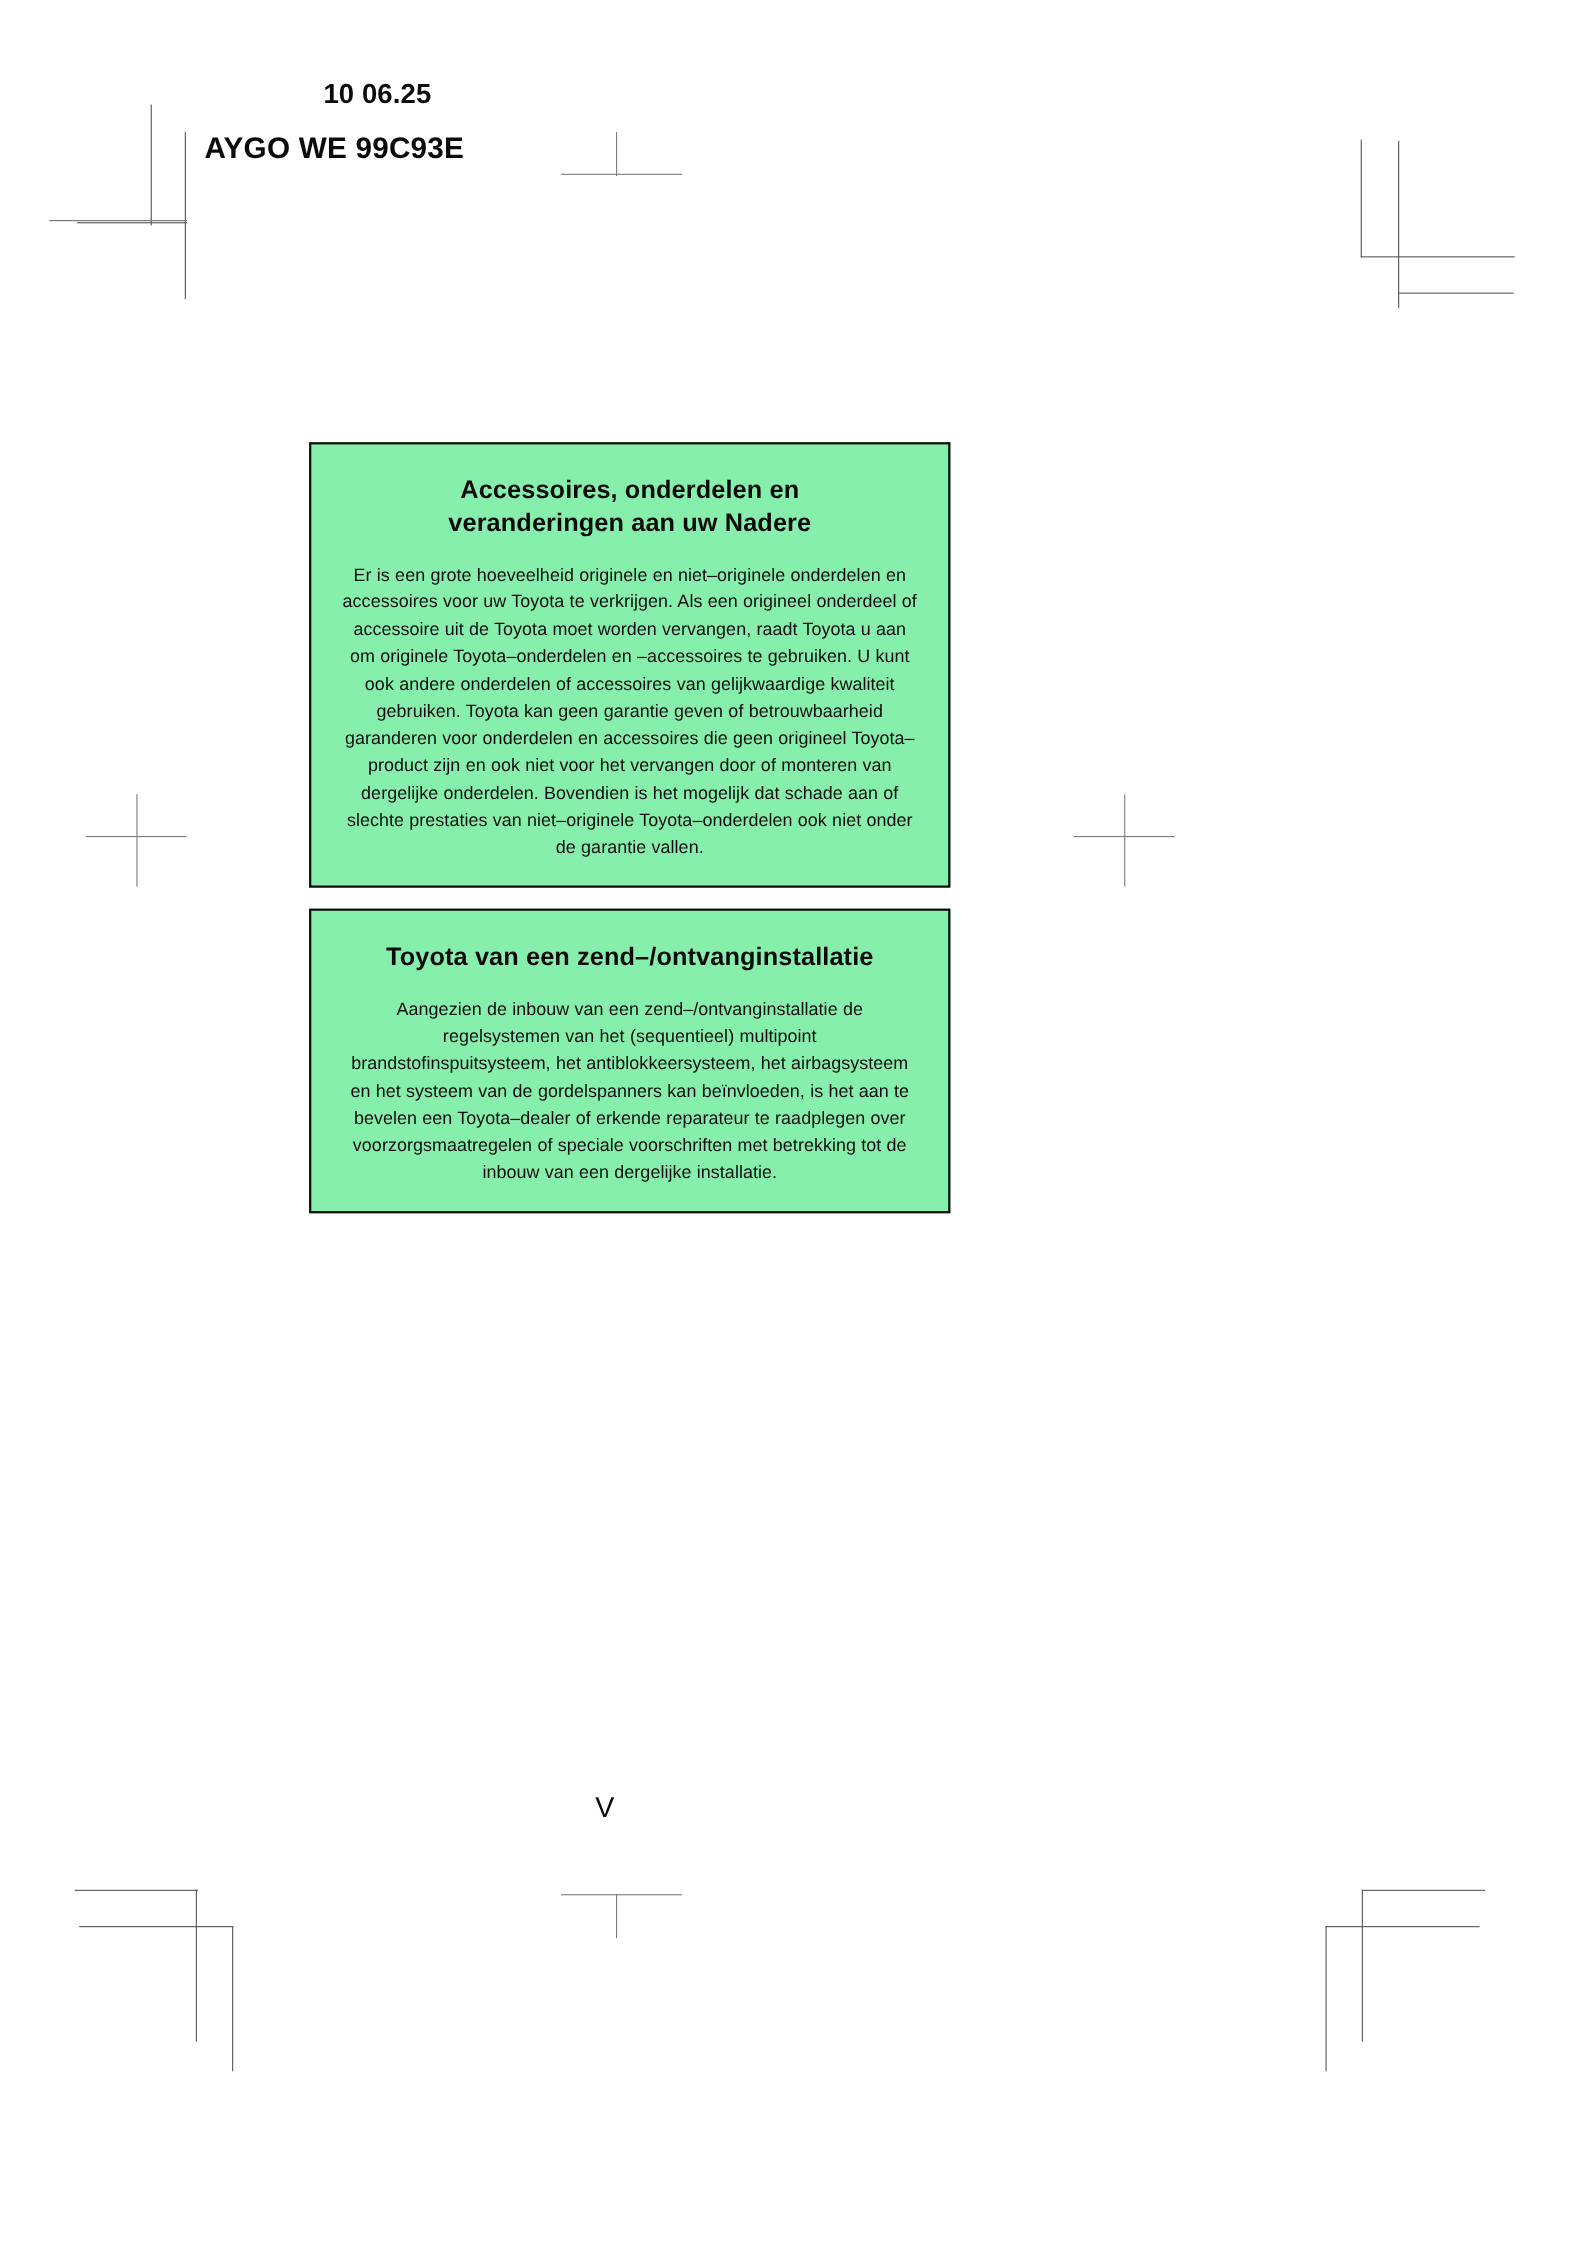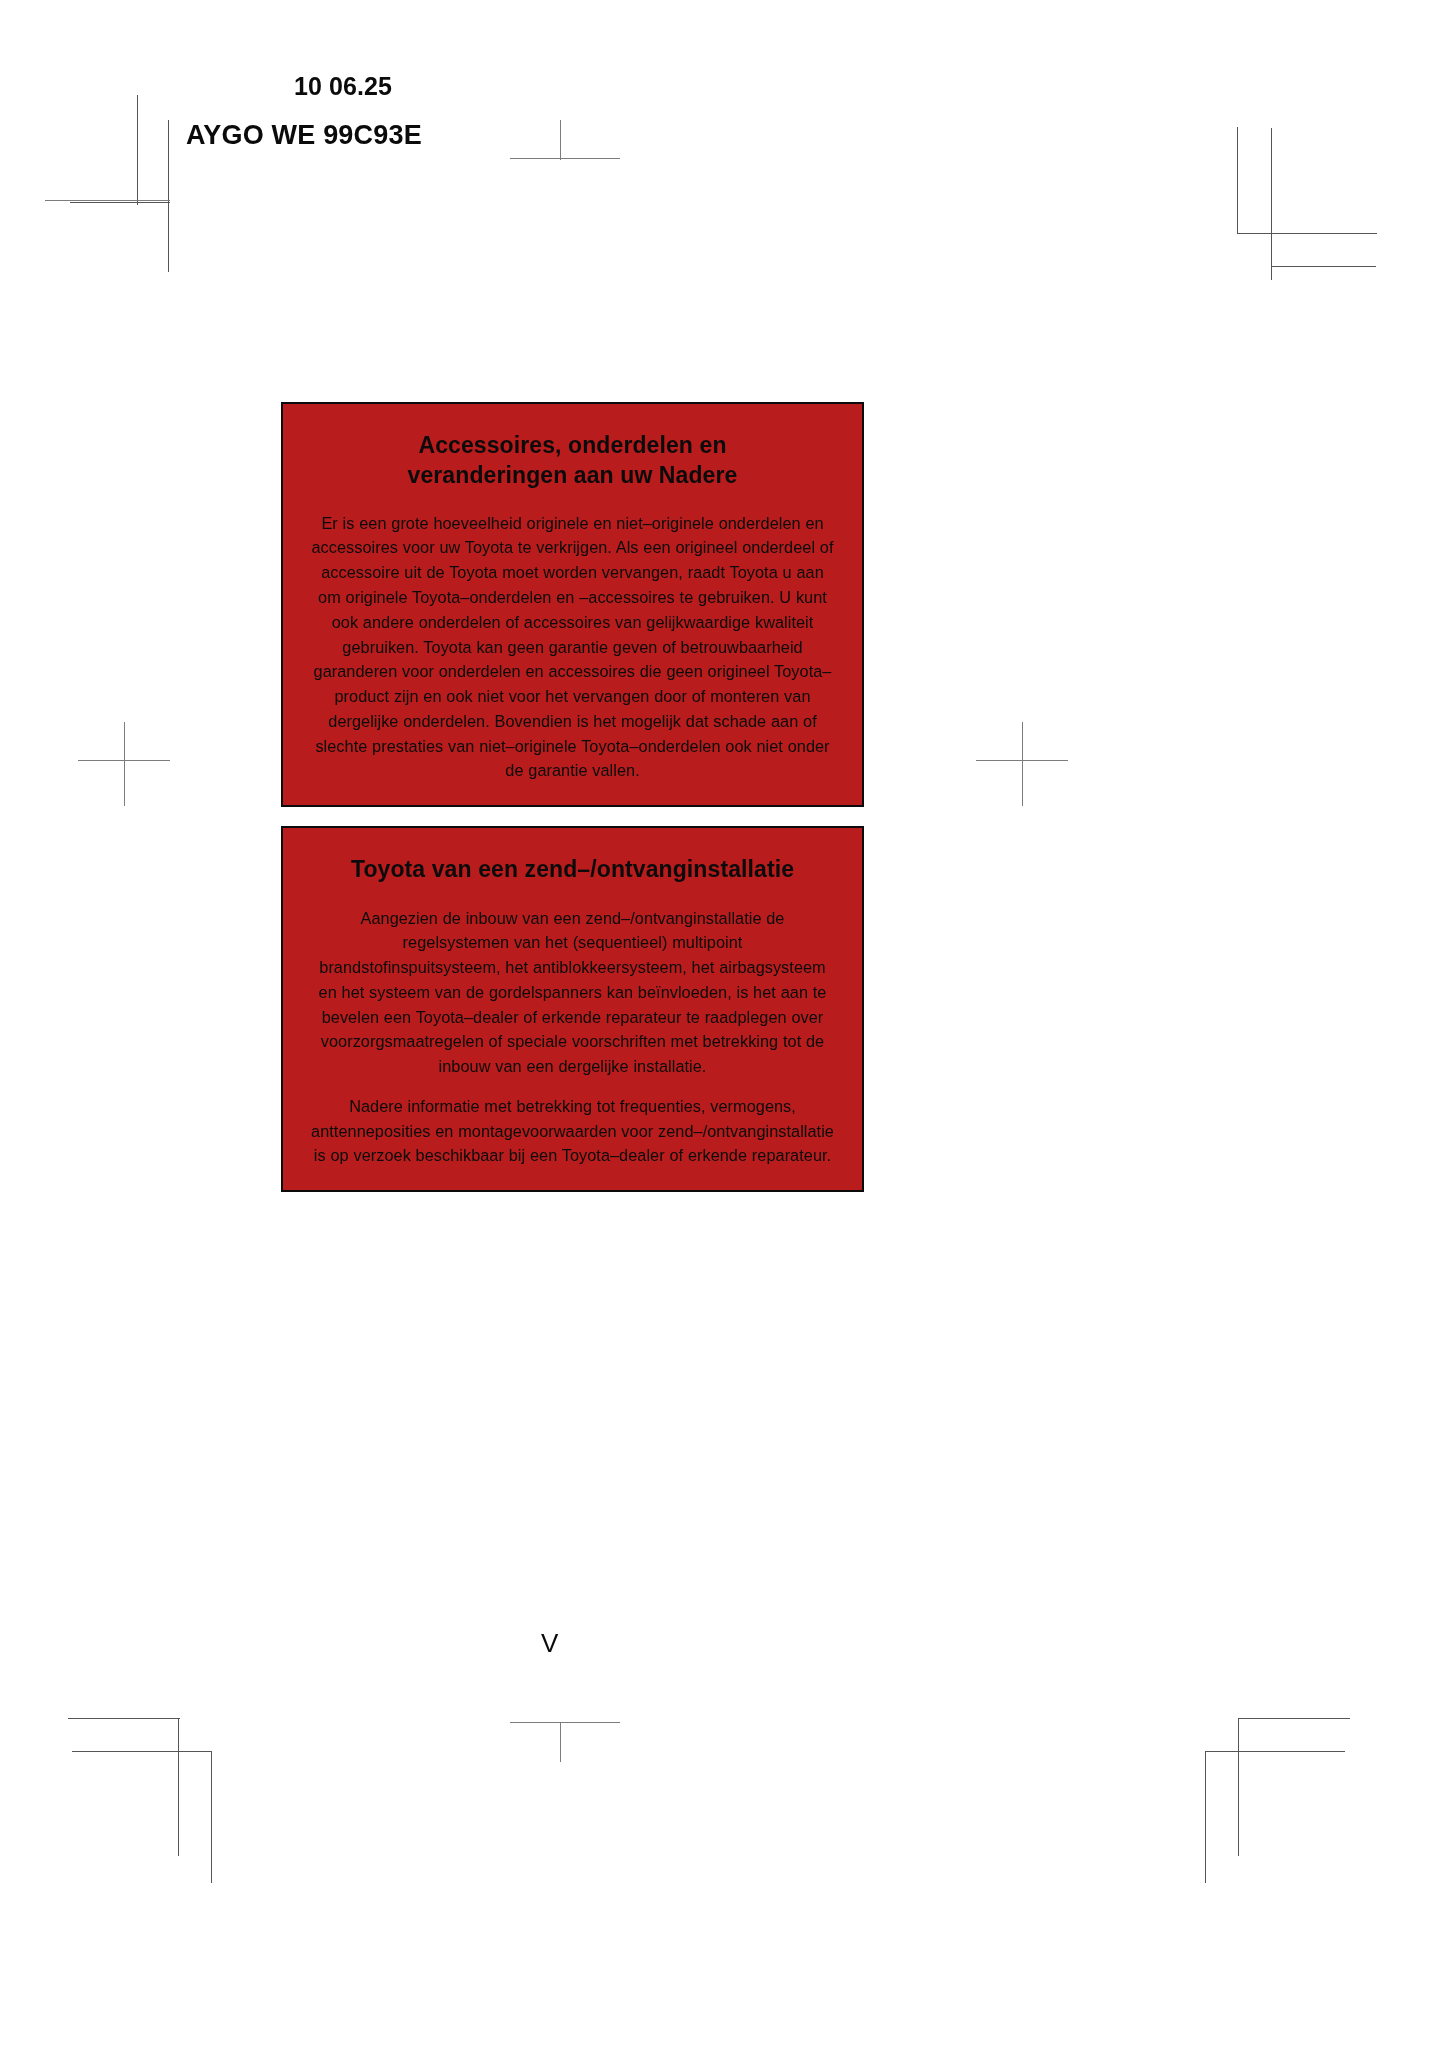--- a/index.html
+++ b/index.html
@@ -58,21 +58,21 @@
   .content-area {
     position: absolute;
     left: 281px;
     top: 402px;
     width: 583px;
   }
 
   .panel {
     border: 2px solid #0b0b0b;
     box-sizing: border-box;
-    background: #b91c1c;
+    background: #86efac;
   }
   .panel + .panel { margin-top: 19px; }
 
   .panel-inner {
     padding: 26px 28px 22px 28px;
   }
 
   .panel-title {
     text-align: center;
     font-size: 23px;
@@ -176,20 +176,19 @@
     </div>
   </section>
 
   <section class="panel">
     <div class="panel-inner">
       <h2 class="panel-title single">
         <span>Toyota van een zend–/ontvanginstallatie</span>
       </h2>
       <div class="panel-body">
         <p>Aangezien de inbouw van een zend–/ontvanginstallatie de regelsystemen van het (sequentieel) multipoint brandstofinspuitsysteem, het antiblokkeersysteem, het airbagsysteem en het systeem van de gordelspanners kan beïnvloeden, is het aan te bevelen een Toyota–dealer of erkende reparateur te raadplegen over voorzorgsmaatregelen of speciale voorschriften met betrekking tot de inbouw van een dergelijke installatie.</p>
-        <p>Nadere informatie met betrekking tot frequenties, vermogens, anttenneposities en montagevoorwaarden voor zend–/ontvanginstallatie is op verzoek beschikbaar bij een Toyota–dealer of erkende reparateur.</p>
       </div>
     </div>
   </section>
 
 </div>
 
 <div class="page-number">V</div>
 
 </body></html>

